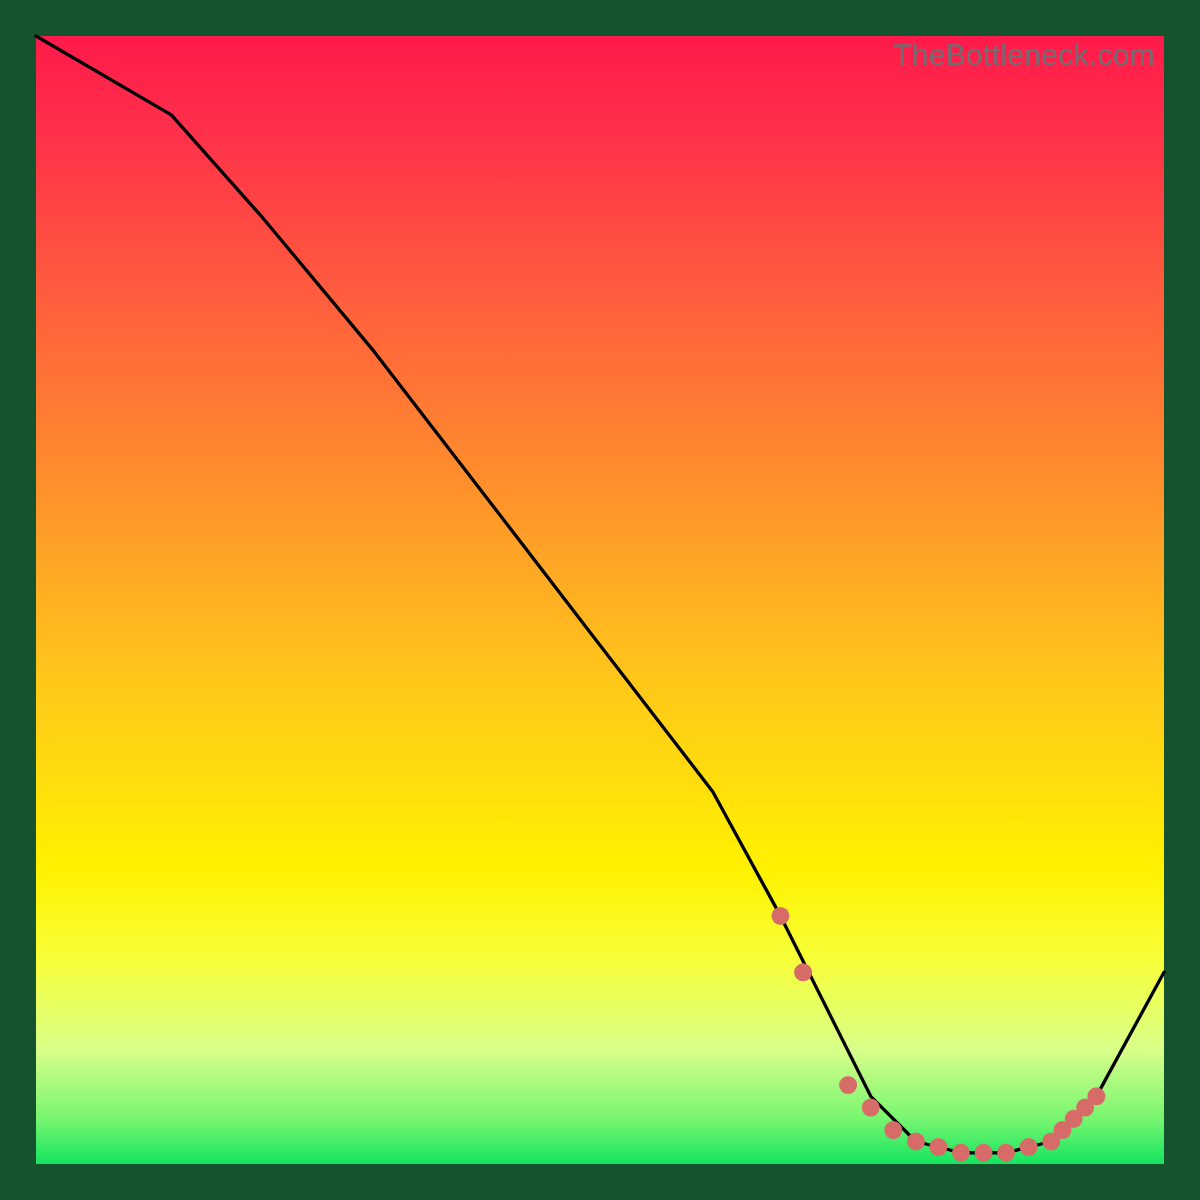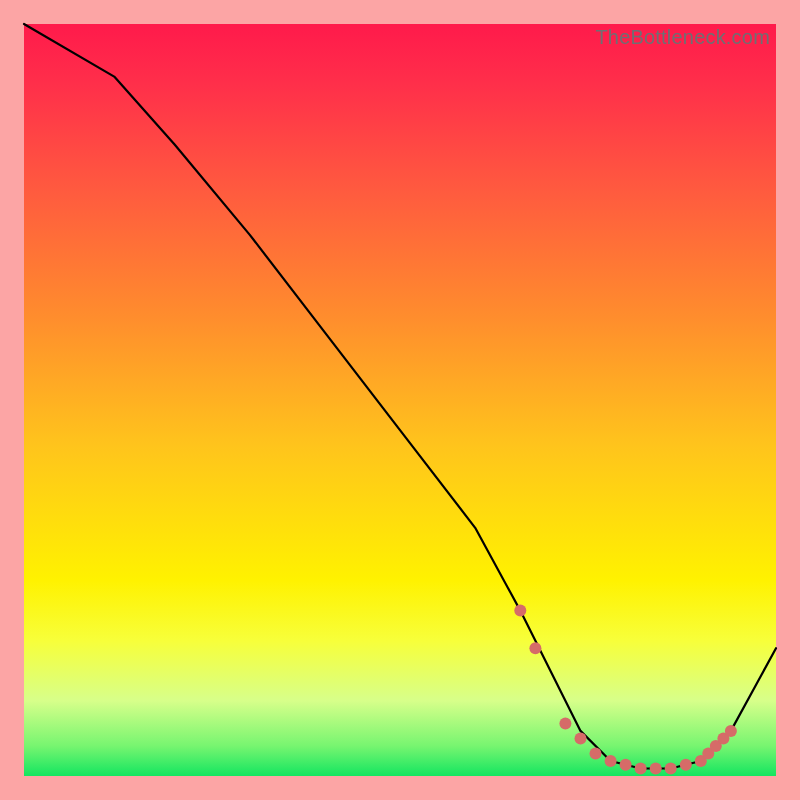--- a/index.html
+++ b/index.html
@@ -8,21 +8,21 @@
     width: 800px;
     height: 800px;
     background: #000;
     overflow: hidden;
     font-family: Arial, Helvetica, sans-serif;
   }
   .stage {
     position: relative;
     width: 800px;
     height: 800px;
-    background: #fca5a5;
+    background: #14532d;
   }
   .plot {
     position: absolute;
     left: 24px;
     top: 24px;
     width: 752px;
     height: 752px;
     background: linear-gradient(
       to bottom,
       #ff1a4b 0%,

